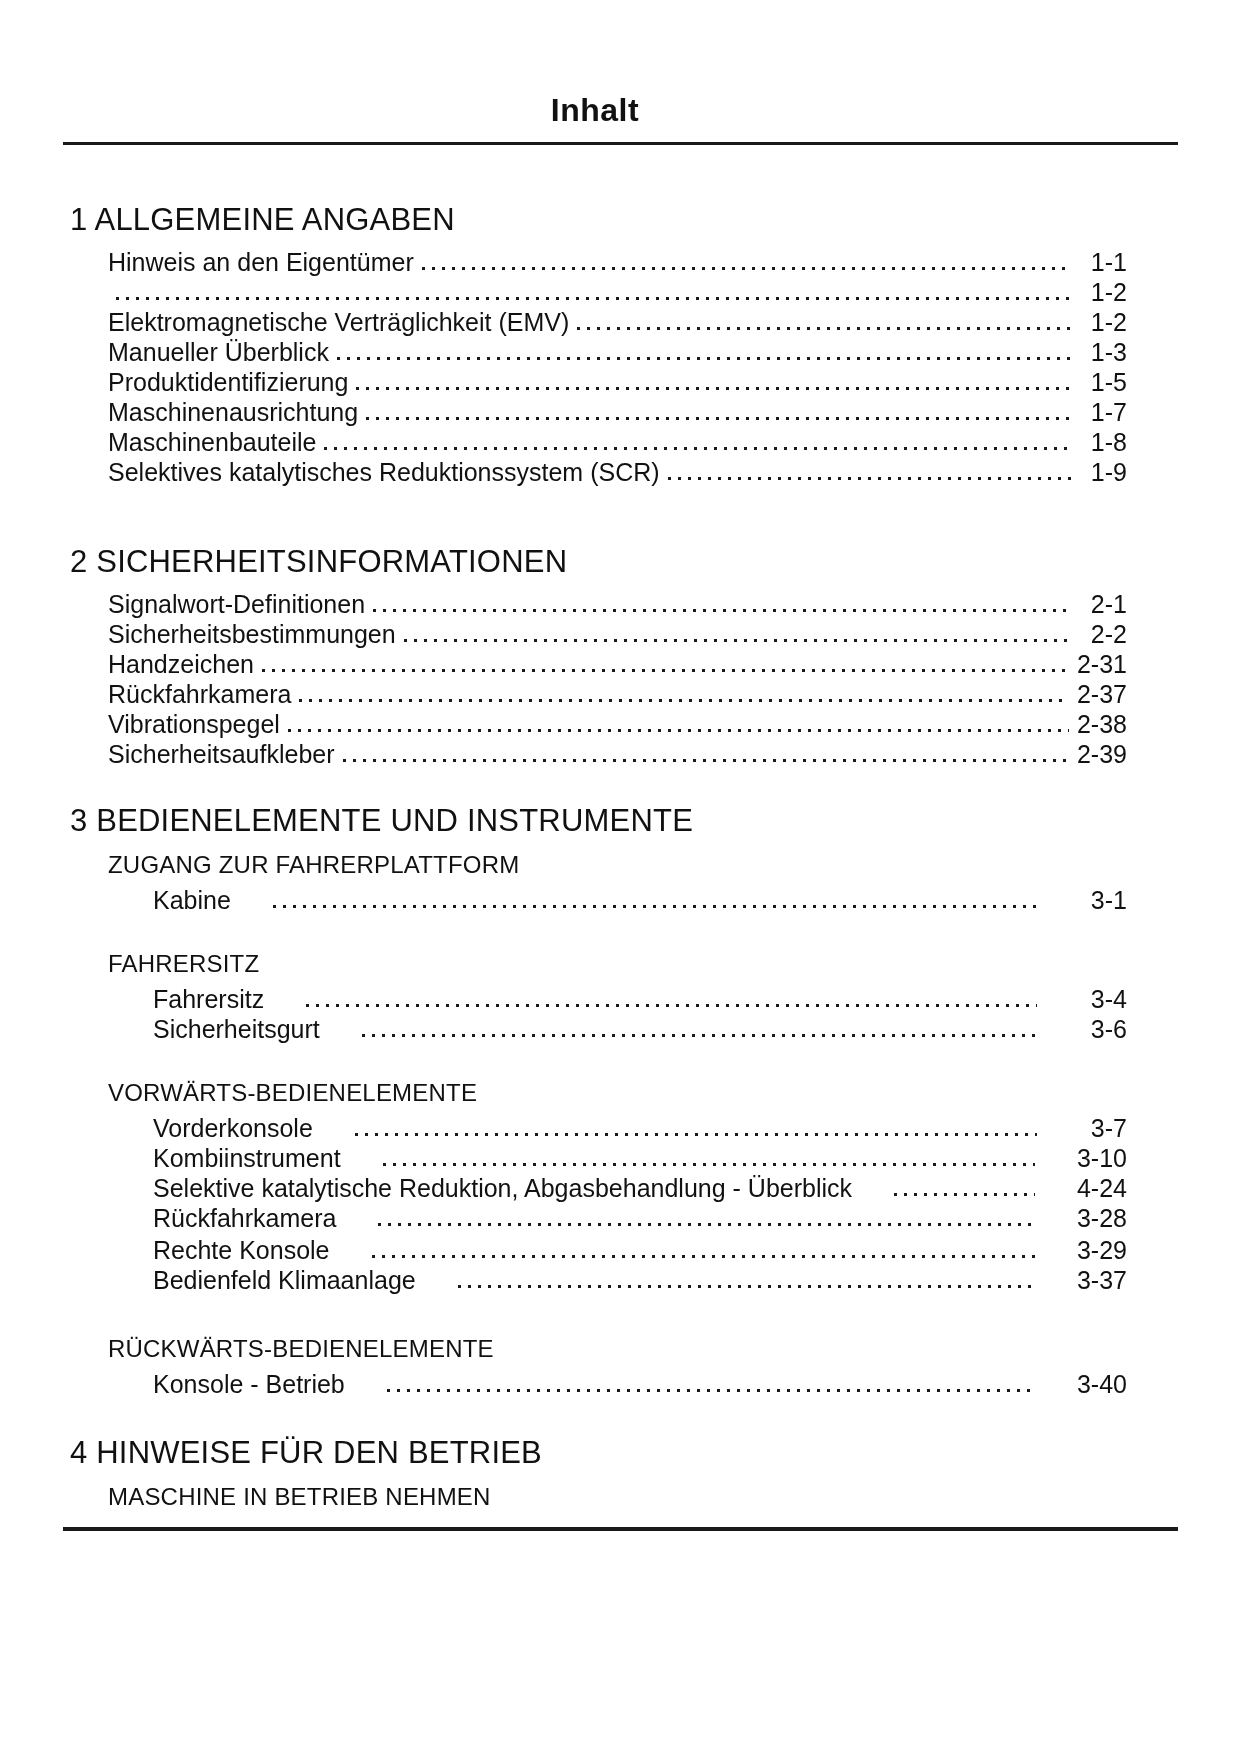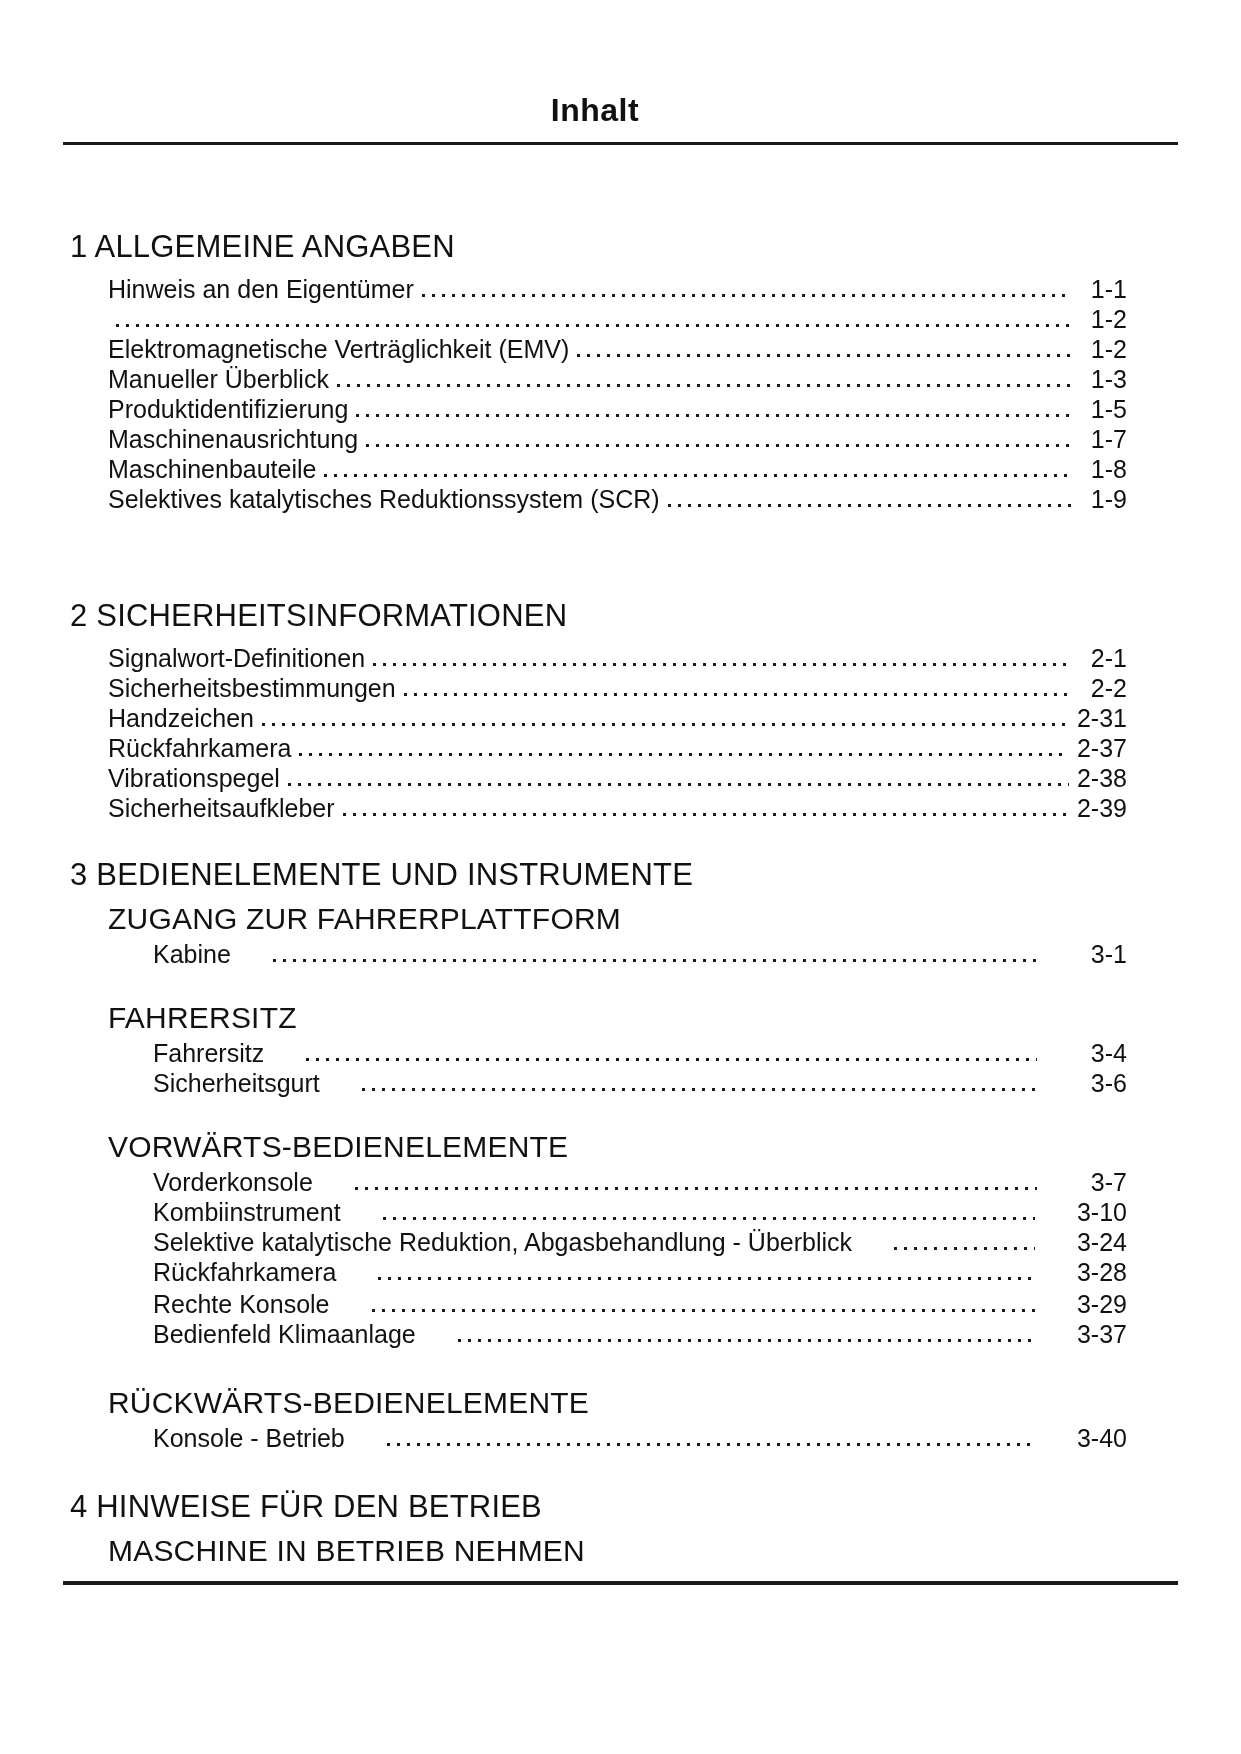--- a/index.html
+++ b/index.html
@@ -41,27 +41,27 @@
     padding-left: 7px;
     font-size: 31px;
     line-height: 36px;
     font-weight: normal;
     letter-spacing: 0.2px;
     white-space: nowrap;
   }
   .sub-heading {
     margin: 0;
     padding-left: 45px;
-    font-size: 30px;
+    font-size: 24px;
     line-height: 36px;
     font-weight: normal;
     letter-spacing: 0.2px;
     white-space: nowrap;
   }
-  .mt-sec   { margin-top: 84px; }
+  .mt-sec   { margin-top: 57px; }
   .mt-sec3  { margin-top: 34px; }
   .mt-sec4  { margin-top: 36px; }
   .mt-sub-first { margin-top: 8px; }
   .mt-sub   { margin-top: 31px; }
   .mt-sub-last { margin-top: 36px; }
 
   .entries { margin-top: 9px; }
   .entries.tight { margin-top: 2px; }
 
   .row {
@@ -209,21 +209,21 @@
         <span class="pg">3-7</span>
       </div>
       <div class="row lvl2">
         <span class="lbl">Kombiinstrument</span>
         <span class="dots"></span>
         <span class="pg">3-10</span>
       </div>
       <div class="row lvl2">
         <span class="lbl">Selektive katalytische Reduktion, Abgasbehandlung - Überblick</span>
         <span class="dots"></span>
-        <span class="pg">3-24</span>
+        <span class="pg">4-24</span>
       </div>
       <div class="row lvl2">
         <span class="lbl">Rückfahrkamera</span>
         <span class="dots"></span>
         <span class="pg">3-28</span>
       </div>
     </div>
 
     <div class="entries tight">
       <div class="row lvl2">

